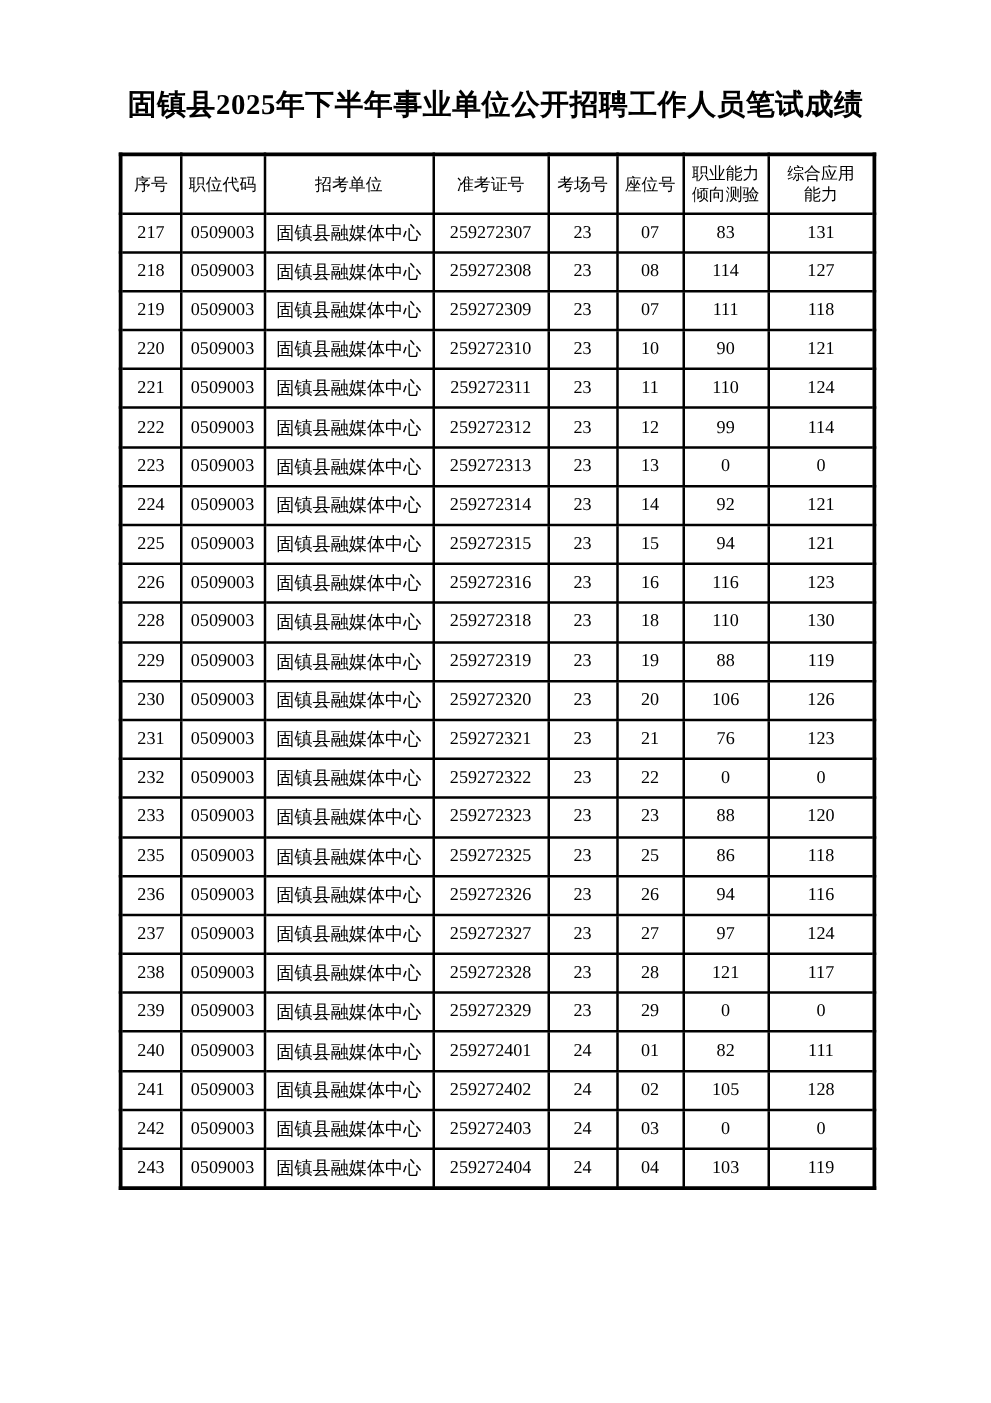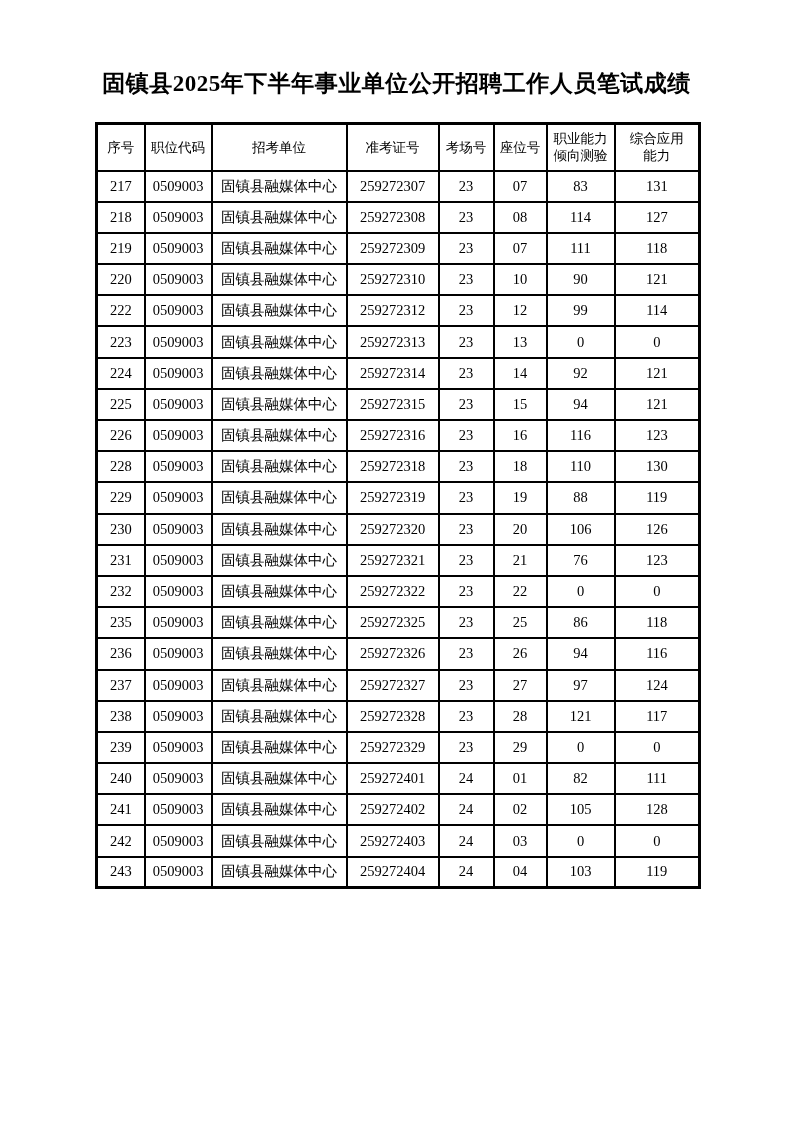--- a/index.html
+++ b/index.html
@@ -135,20 +135,30 @@
           <td>220</td>
           <td>0509003</td>
           <td>固镇县融媒体中心</td>
           <td>259272310</td>
           <td>23</td>
           <td>10</td>
           <td>90</td>
           <td>121</td>
         </tr>
         <tr>
+          <td>221</td>
+          <td>0509003</td>
+          <td>固镇县融媒体中心</td>
+          <td>259272311</td>
+          <td>23</td>
+          <td>11</td>
+          <td>110</td>
+          <td>124</td>
+        </tr>
+        <tr>
           <td>222</td>
           <td>0509003</td>
           <td>固镇县融媒体中心</td>
           <td>259272312</td>
           <td>23</td>
           <td>12</td>
           <td>99</td>
           <td>114</td>
         </tr>
         <tr>
@@ -233,20 +243,30 @@
         </tr>
         <tr>
           <td>232</td>
           <td>0509003</td>
           <td>固镇县融媒体中心</td>
           <td>259272322</td>
           <td>23</td>
           <td>22</td>
           <td>0</td>
           <td>0</td>
+        </tr>
+        <tr>
+          <td>233</td>
+          <td>0509003</td>
+          <td>固镇县融媒体中心</td>
+          <td>259272323</td>
+          <td>23</td>
+          <td>23</td>
+          <td>88</td>
+          <td>120</td>
         </tr>
         <tr>
           <td>235</td>
           <td>0509003</td>
           <td>固镇县融媒体中心</td>
           <td>259272325</td>
           <td>23</td>
           <td>25</td>
           <td>86</td>
           <td>118</td>

